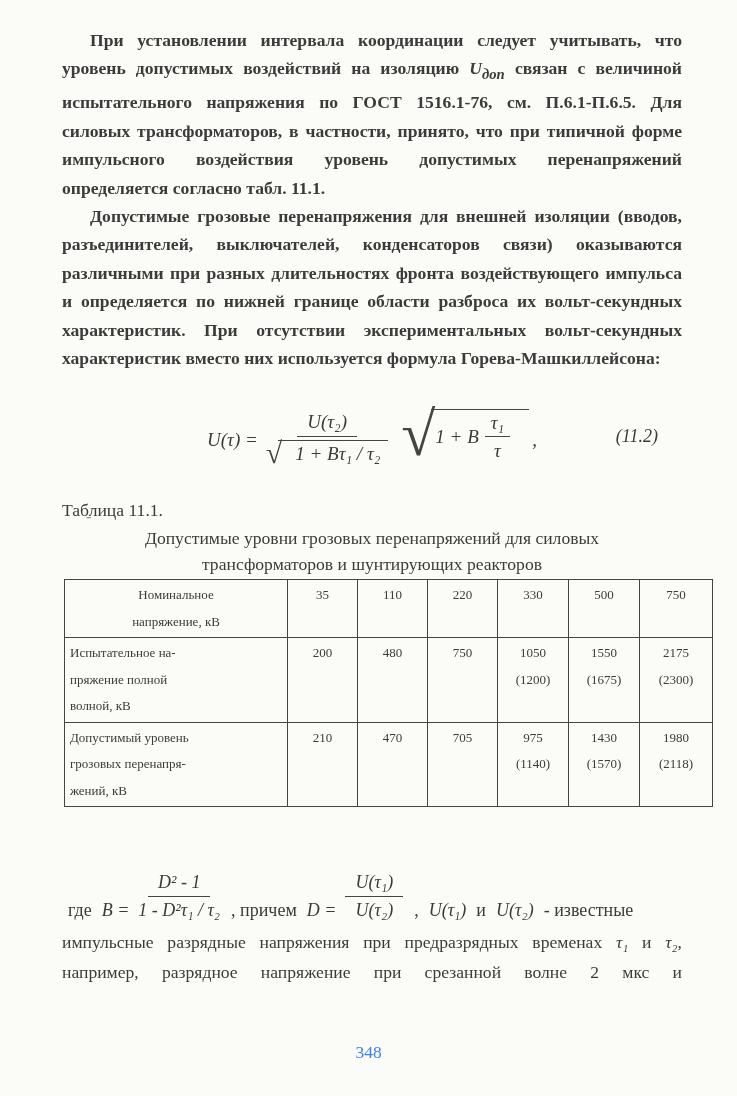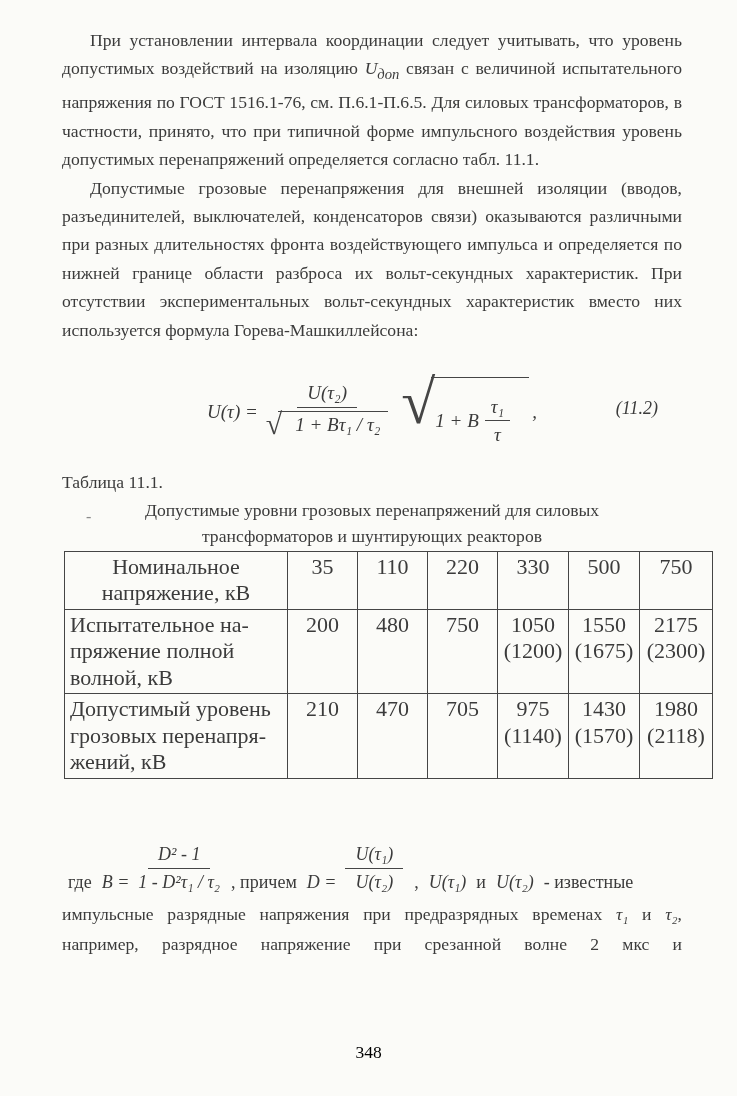--- a/index.html
+++ b/index.html
@@ -12,20 +12,21 @@
     font-family:"Liberation Serif", serif;
     color:#3b3b3b;
   }
   .content{position:absolute;left:62px;top:26px;width:620px;}
   p.body-par{
     margin:0;
     font-size:17.6px;
     line-height:28.4px;
     text-align:justify;
     text-indent:28px;
+    font-weight:bold;
   }
   .ivar{font-style:italic;}
 
   
   .formula-row{
     position:relative;
     margin:22px 0 10px 0;
     height:92px;
     display:flex;align-items:center;justify-content:center;
   }
@@ -34,21 +35,21 @@
   .frac{display:inline-flex;flex-direction:column;align-items:center;margin:0 5px;}
   .frac .num{padding:0 10px 3px 10px;border-bottom:1.7px solid #454545;}
   .frac .den{padding-top:3px;display:flex;align-items:center;}
   .frac.small .num{padding:0 6px 2px 6px;}
   .rad{display:inline-flex;align-items:flex-start;}
   .rad .rsign{font-style:normal;line-height:1;margin-right:-4px;color:#454545;}
   .rad .rbody{border-top:1.7px solid #454545;padding:2px 8px 0 17px;display:inline-flex;align-items:center;}
   .rad.inline-rad .rsign{font-size:30px;transform:translateY(-2px);}
   .rad.big-rad{margin-left:8px;}
   .rad.big-rad .rsign{font-size:62px;font-weight:400;transform:translateY(-6px);}
-  .rad.big-rad .rbody{padding:18px 14px 0 4px;}
+  .rad.big-rad .rbody{padding:2px 14px 0 4px;}
   .rad.big-rad .frac{margin-left:6px;}
   .rad.big-rad .frac .num{border-bottom:1.6px solid #454545;padding:0 6px 2px 6px;}
   .eq-number{
     position:absolute;right:24px;top:32px;
     font-style:italic;font-size:18px;
   }
 
   
   .table-label{
     margin:14px 4px 0 0;
@@ -57,21 +58,21 @@
   .table-caption{
     margin:4px 0 2px 0;
     text-align:center;font-size:17.6px;line-height:26px;
     white-space:pre-line;
   }
   table.data{
     border-collapse:collapse;
     margin-left:2px;
     width:648px;
     table-layout:fixed;
-    font-size:22px;
+    font-size:13px;
   }
   table.data td{
     border:1.8px solid #454545;
     vertical-align:top;
     line-height:26.5px;
     padding:2px 5px;
     white-space:pre-line;
   }
   td.rowlabel{text-align:left;padding-left:9px;}
   td.rowlabel.centered{text-align:center;}
@@ -97,21 +98,21 @@
     text-align:justify;text-align-last:justify;
   }
   p.closing .mt{font-style:italic;}
 
   .artifact-dash{
     position:absolute;left:86px;top:508px;
     color:#8a8a8a;font-size:16px;
   }
   .page-number{
     position:absolute;left:0;top:1042px;width:737px;
-    text-align:center;font-size:17.5px;color:#000000;
+    text-align:center;font-size:17.5px;color:#3b82f6;
   }
 </style>
 </head>
 <body>
 
 <div class="page">
   <span class="artifact-dash">-</span>
 
   <div class="content">
 

